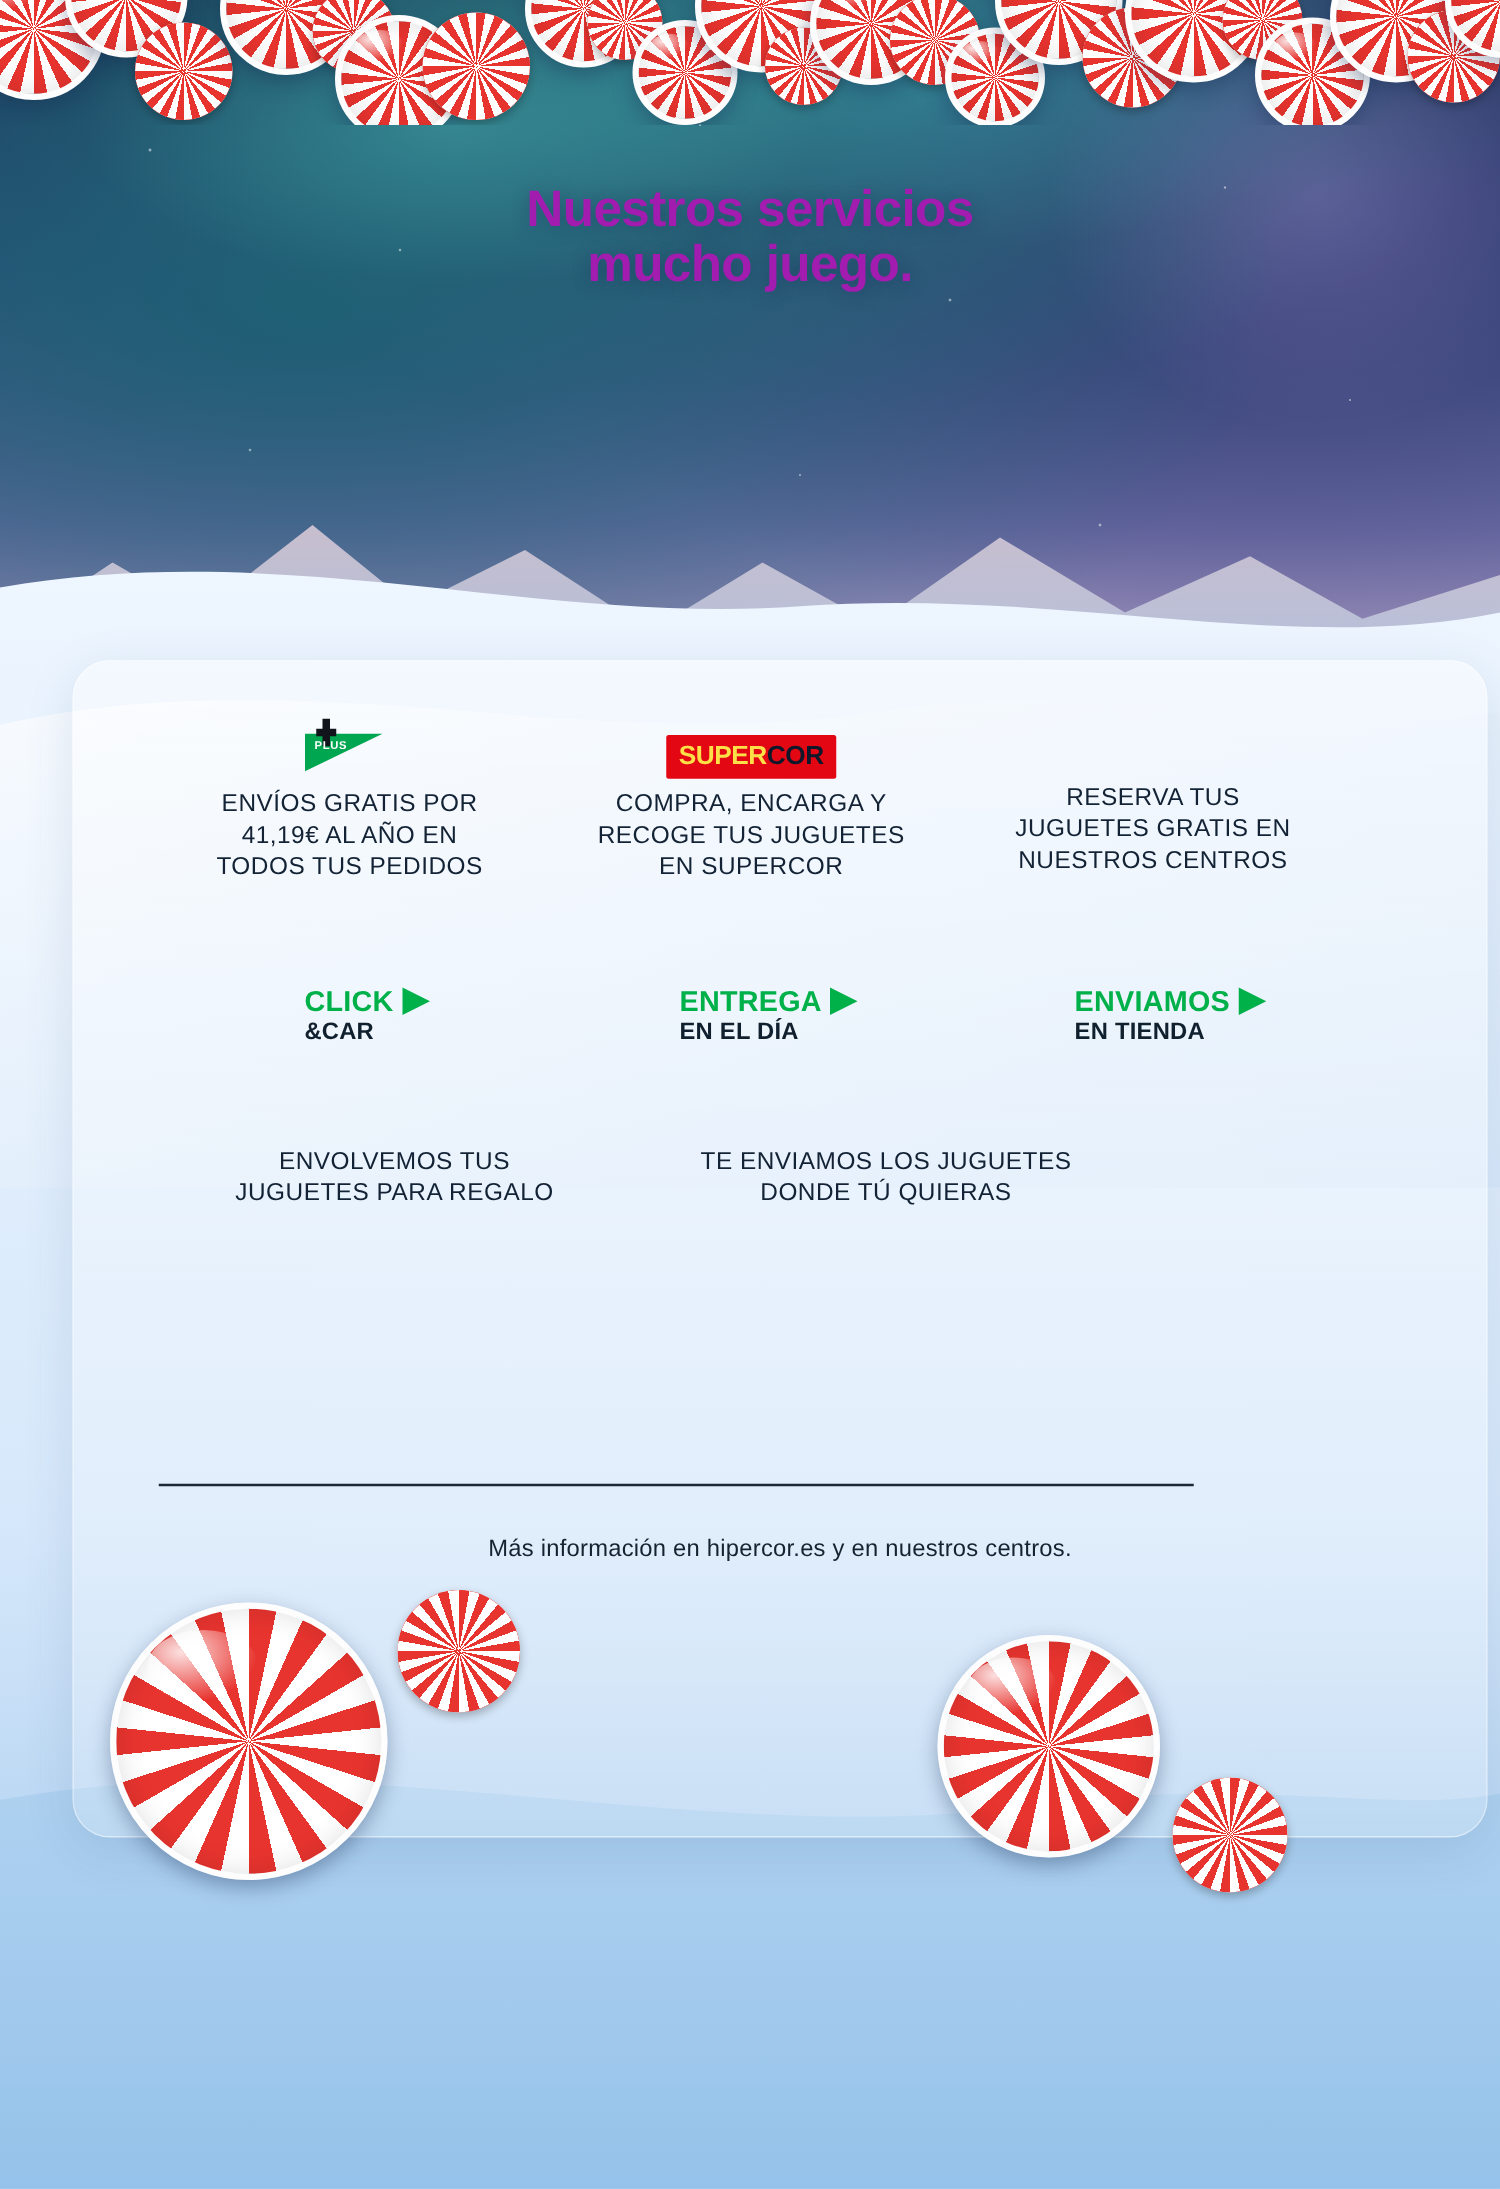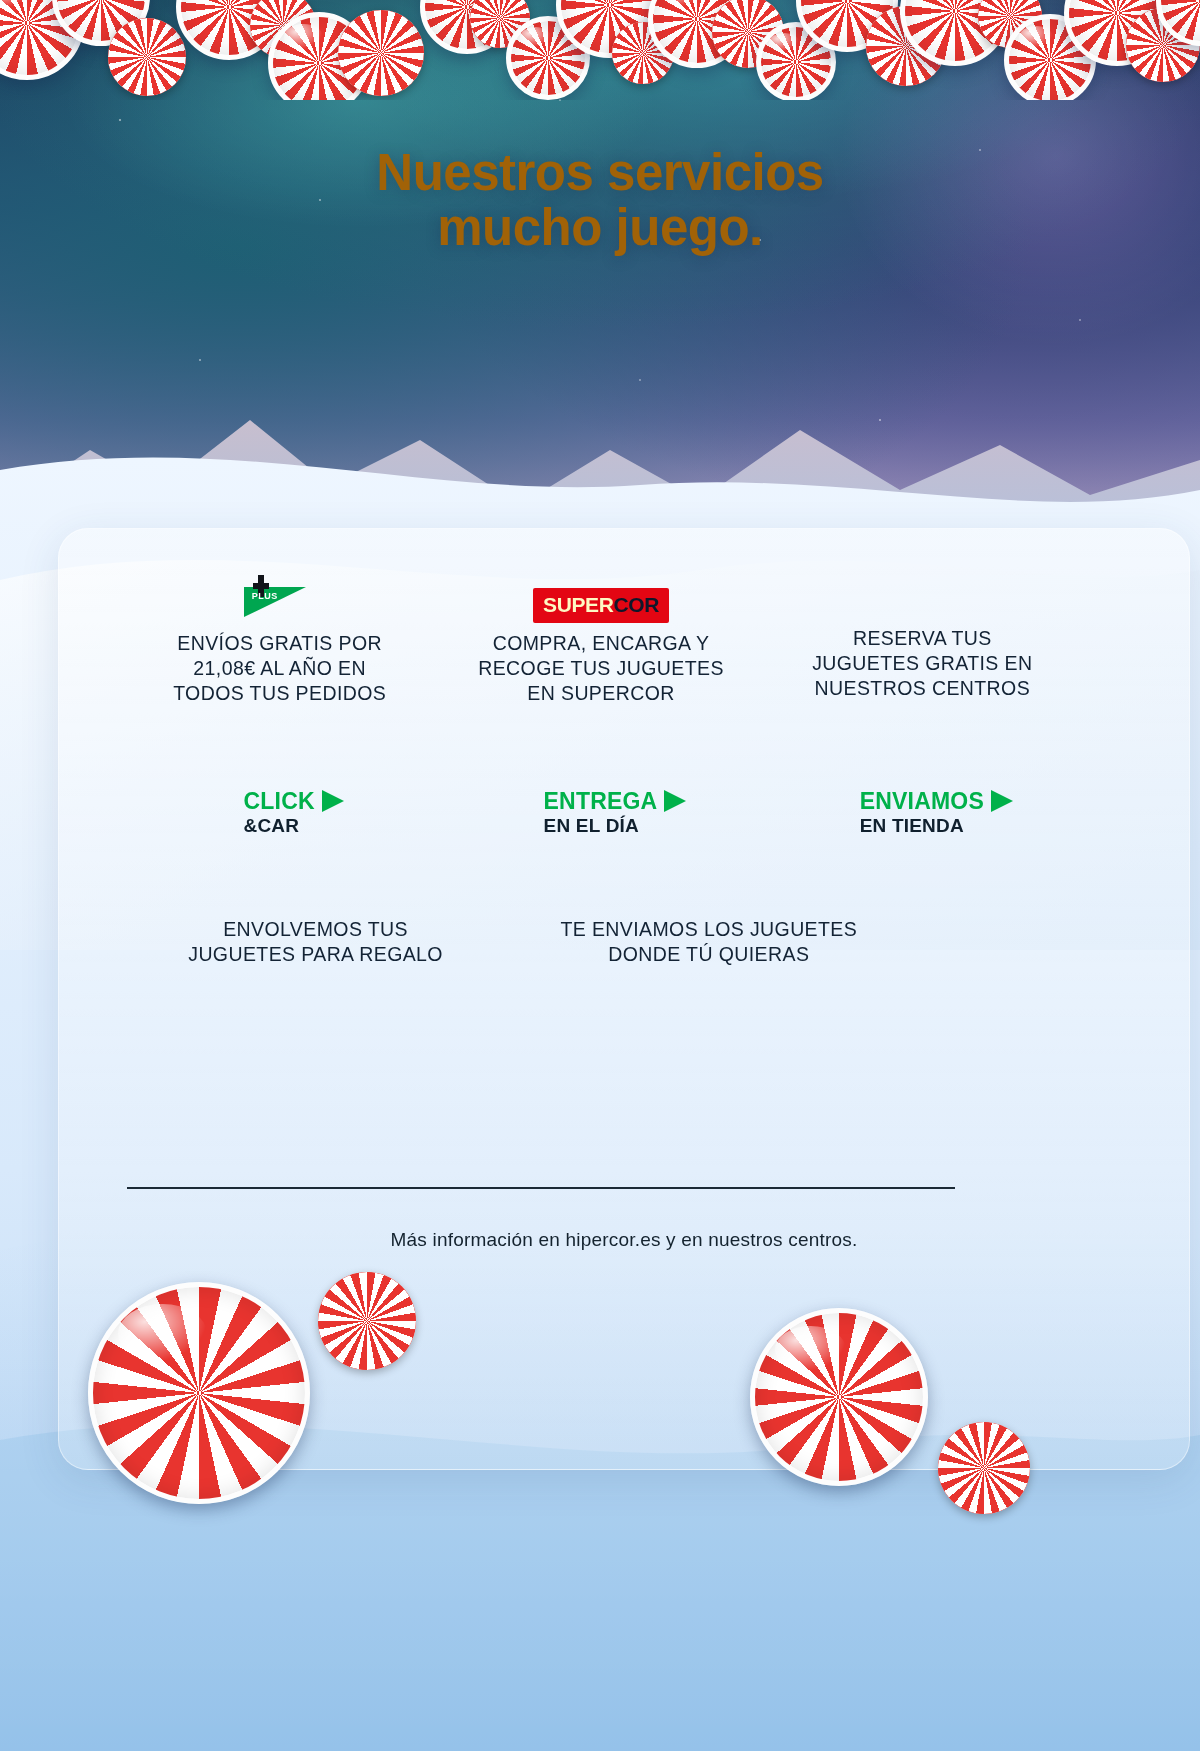--- a/index.html
+++ b/index.html
@@ -49,21 +49,21 @@
   
   .mint{position:absolute;border-radius:50%;
      background:conic-gradient(#e8342f 0 12deg,#fff 12deg 24deg,#e8342f 24deg 36deg,#fff 36deg 48deg,#e8342f 48deg 60deg,#fff 60deg 72deg,#e8342f 72deg 84deg,#fff 84deg 96deg,#e8342f 96deg 108deg,#fff 108deg 120deg,#e8342f 120deg 132deg,#fff 132deg 144deg,#e8342f 144deg 156deg,#fff 156deg 168deg,#e8342f 168deg 180deg,#fff 180deg 192deg,#e8342f 192deg 204deg,#fff 204deg 216deg,#e8342f 216deg 228deg,#fff 228deg 240deg,#e8342f 240deg 252deg,#fff 252deg 264deg,#e8342f 264deg 276deg,#fff 276deg 288deg,#e8342f 288deg 300deg,#fff 300deg 312deg,#e8342f 312deg 324deg,#fff 324deg 336deg,#e8342f 336deg 348deg,#fff 348deg 360deg);
      box-shadow:0 6px 16px rgba(20,40,80,.35), inset 0 0 22px rgba(0,0,0,.12);
      border:5px solid #fdfdfd;}
   .mint::before{content:"";position:absolute;left:12%;top:8%;width:42%;height:28%;border-radius:50%;
      background:radial-gradient(ellipse at 30% 30%,rgba(255,255,255,.85),rgba(255,255,255,0) 70%);}
 
   
   .headline{position:absolute;left:0;top:146px;width:1200px;text-align:center;
-    color:#a16207;font-weight:700;font-size:51px;line-height:1.07;letter-spacing:-.5px;
+    color:#a21caf;font-weight:700;font-size:41px;line-height:1.07;letter-spacing:-.5px;
     text-shadow:0 2px 14px rgba(20,40,80,.35);}
   .headline div{white-space:nowrap;}
 
   
   .card{position:absolute;left:58px;top:528px;width:1084px;height:940px;border-radius:30px;
     background:linear-gradient(180deg,rgba(255,255,255,.42),rgba(255,255,255,.22));
     border:1px solid rgba(255,255,255,.45);
     box-shadow:0 10px 40px rgba(40,70,120,.12);padding-left:46px;}
 
   .grid{position:absolute;left:60px;top:36px;width:964px;}
@@ -79,21 +79,21 @@
      border-top:30px solid #00a650;border-right:62px solid transparent;}
   .plus-flag .txt{position:absolute;left:18px;top:10px;font-size:9px;font-weight:700;color:#fff;letter-spacing:.5px;}
   .plus-flag .cross{position:absolute;left:16px;top:-6px;width:22px;height:22px;}
   .plus-flag .cross:before,.plus-flag .cross:after{content:"";position:absolute;background:#11141a;}
   .plus-flag .cross:before{left:8px;top:0;width:6px;height:22px;}
   .plus-flag .cross:after{left:3px;top:8px;width:16px;height:6px;}
 
   
   .supercor{display:inline-block;background:#e30613;padding:5px 10px 6px;border-radius:2px;}
   .supercor span{font-size:21px;font-weight:800;letter-spacing:-.4px;}
-  .supercor .s1{color:#fef9c3;}
+  .supercor .s1{color:#fde047;}
   .supercor .s2{color:#0f172a;}
 
   
   .arrowline{display:flex;align-items:center;justify-content:flex-start;gap:7px;}
   .arrowline .w{color:#00b14a;font-weight:800;font-size:23px;letter-spacing:.2px;}
   .tri{width:0;height:0;border-left:22px solid #00b14a;border-top:11px solid transparent;border-bottom:11px solid transparent;}
   .sub{font-weight:800;font-size:19px;color:#10202e;letter-spacing:.2px;text-align:left;}
   .logoblock{display:inline-block;text-align:left;margin-left:28px;}
 
   .divider{position:absolute;left:68px;top:658px;width:828px;height:2px;background:#1b2a36;}
@@ -199,21 +199,21 @@
     <div class="row" style="align-items:flex-start;">
       <div class="cell">
         <div class="iconbox">
           <div class="plus-flag">
             <div class="flag"></div>
             <div class="cross"></div>
             <div class="txt">PLUS</div>
           </div>
         </div>
         <div class="label" style="white-space:pre-line;">ENVÍOS GRATIS POR
-21,08€ AL AÑO EN
+41,19€ AL AÑO EN
 TODOS TUS PEDIDOS</div>
       </div>
 
       <div class="cell">
         <div class="iconbox">
           <div class="supercor">
             <span class="s1">SUPER</span><span class="s2">COR</span>
           </div>
         </div>
         <div class="label" style="white-space:pre-line;">COMPRA, ENCARGA Y

